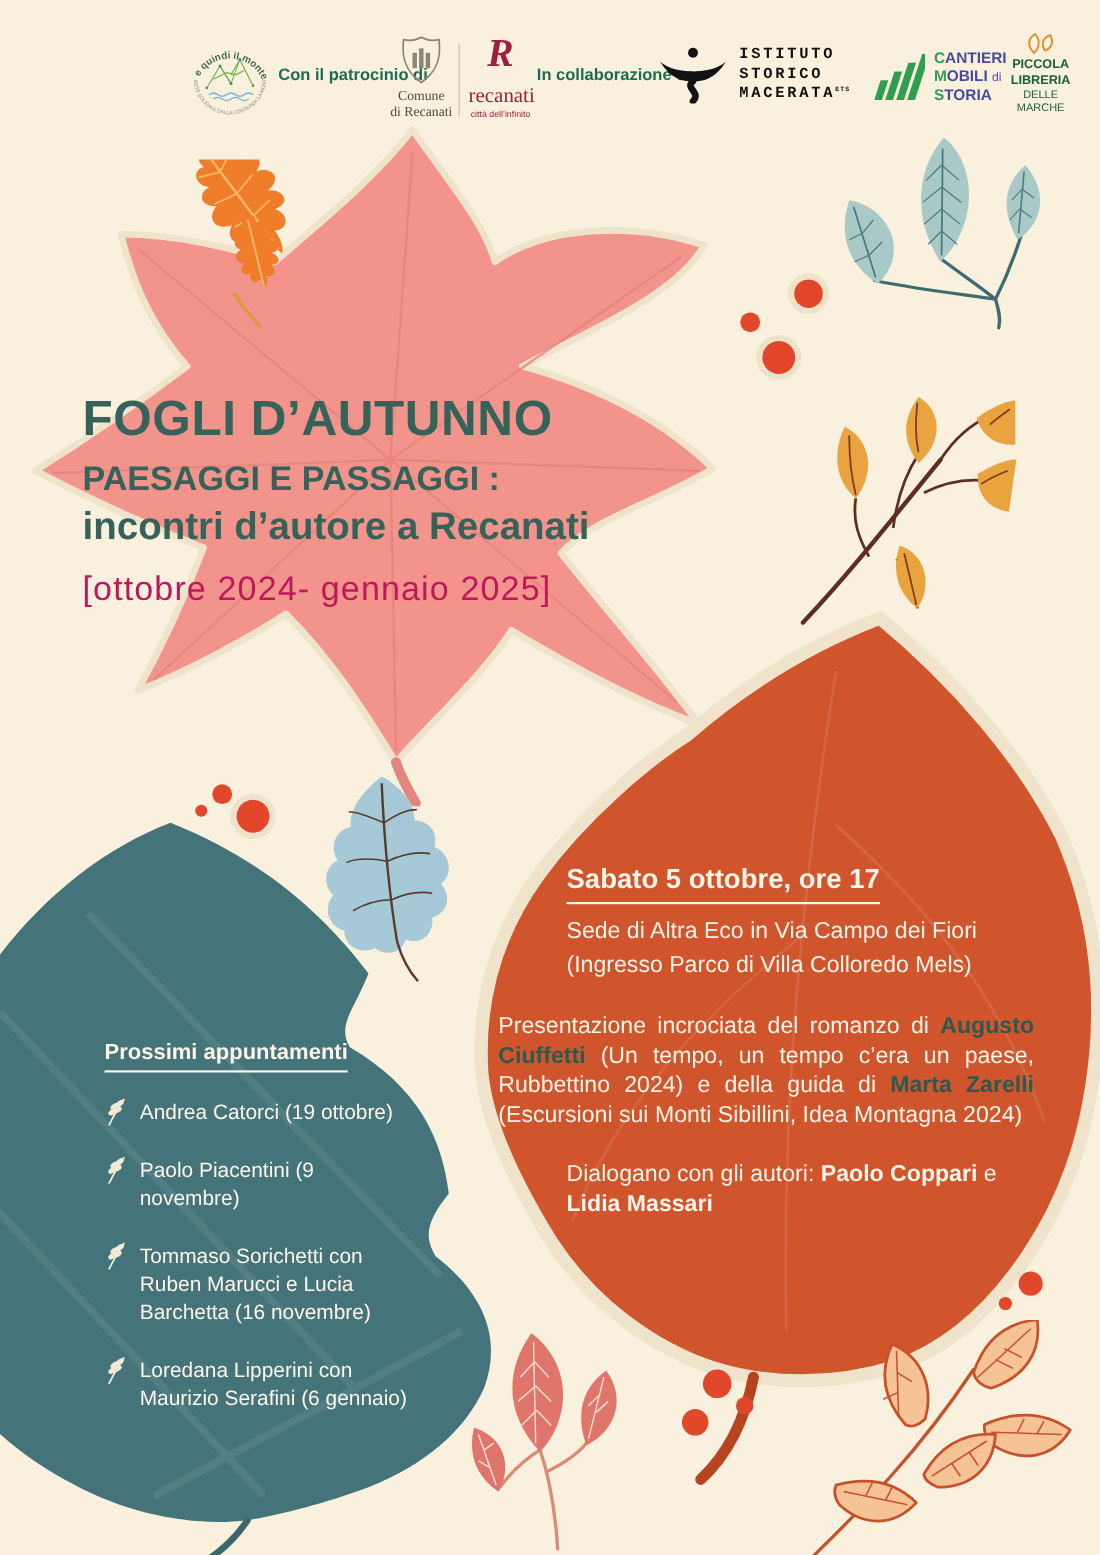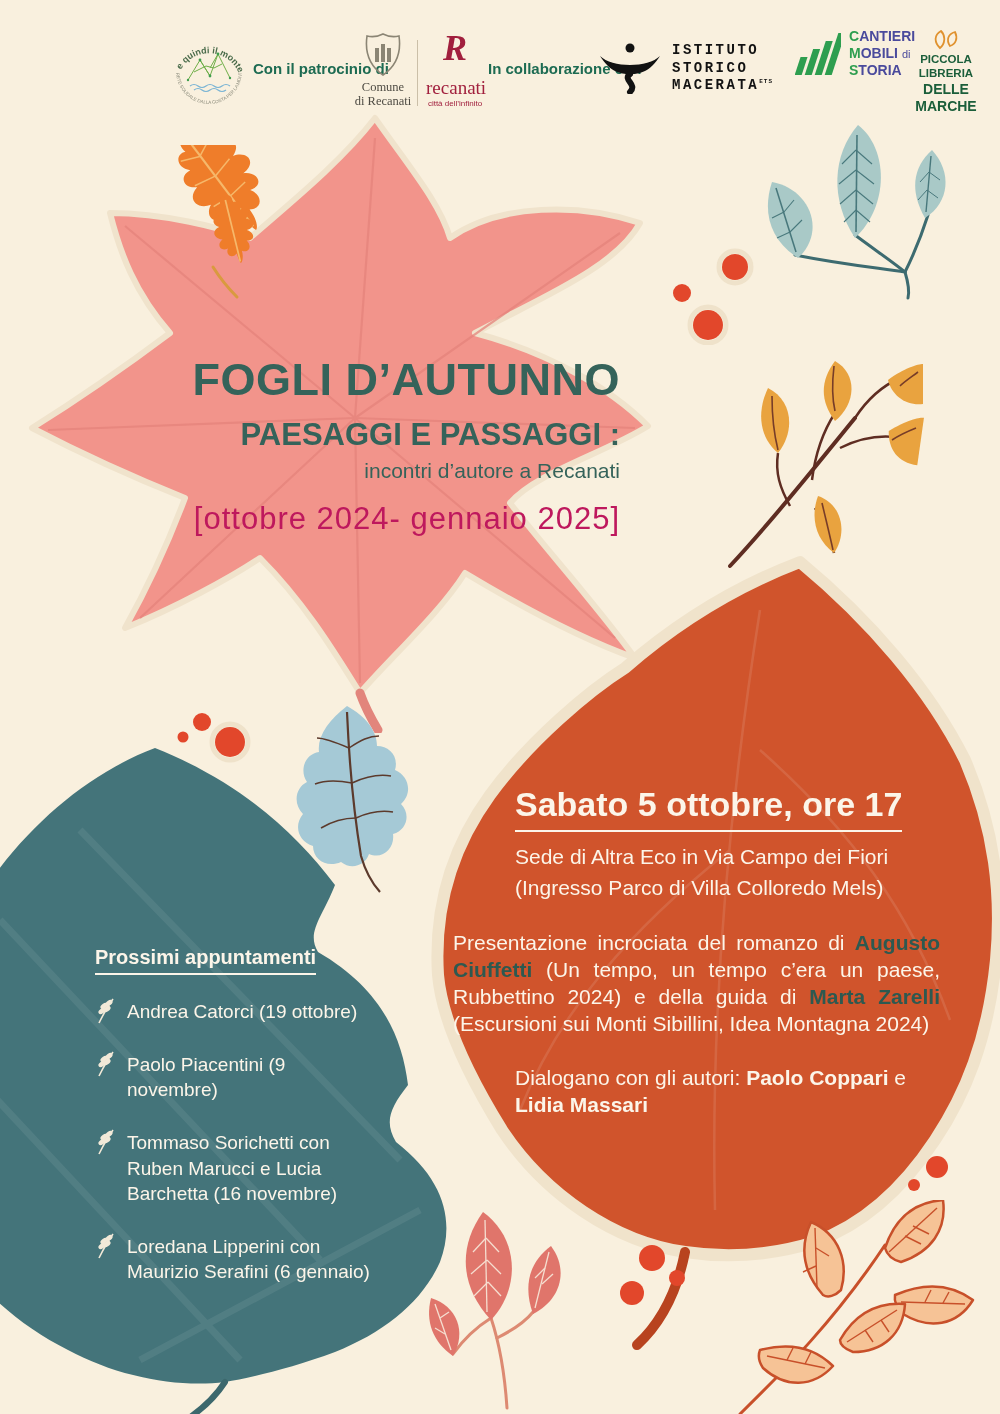--- a/index.html
+++ b/index.html
@@ -30,44 +30,44 @@
 
   .hdr-recanati{left:426px;top:30px;width:58px;text-align:center;}
   .recanati-r{font-family:"Liberation Serif", serif;font-style:italic;font-weight:700;font-size:36px;color:#a11f3d;line-height:1;}
   .recanati-name{font-family:"Liberation Serif", serif;font-size:19px;color:#a11f3d;line-height:1;margin-top:12px;}
   .recanati-tag{font-size:8px;color:#a11f3d;margin-top:2px;}
 
   .hdr-istituto{left:598px;top:42px;display:flex;align-items:center;gap:10px;font-family:Liberation Mono, monospace;}
   .istituto-text{font-size:14px;font-weight:800;color:#121212;letter-spacing:2.5px;line-height:1.25;}
   .istituto-ets{font-size:6px;letter-spacing:1px;vertical-align:super;}
 
-  .hdr-cantieri{left:795px;top:28px;display:flex;align-items:center;gap:8px;}
+  .hdr-cantieri{left:795px;top:44px;display:flex;align-items:center;gap:8px;}
   .cantieri-text{font-size:14px;font-weight:700;line-height:1.2;color:#4a4a9c;}
   .cap-green{color:#2e9e4f;}
   .cantieri-di{font-size:11px;font-weight:400;}
 
   .hdr-libreria{left:914px;top:30px;width:64px;text-align:center;}
   .libreria-main{font-size:11.5px;font-weight:800;color:#1b5e3a;line-height:1.25;}
-  .libreria-sub{font-size:14px;font-weight:700;color:#1b5e3a;line-height:1.25;}
+  .libreria-sub{font-size:10px;font-weight:400;color:#1b5e3a;line-height:1.25;}
 
   
-  .title-block{left:75px;top:356px;width:545px;text-align:right;color:#35635a;}
+  .title-block{left:75px;top:356px;width:545px;text-align:left;color:#35635a;}
   .title-l1{font-size:45px;font-weight:800;letter-spacing:.5px;line-height:1.05;}
   .title-l2{font-size:31px;font-weight:800;margin-top:14px;}
-  .title-l3{font-size:21px;font-weight:400;margin-top:6px;}
+  .title-l3{font-size:35px;font-weight:700;margin-top:6px;}
   .title-l4{font-size:31px;font-weight:300;margin-top:18px;letter-spacing:1px;color:#be185d;}
 
   .appt-block{left:95px;top:946px;width:275px;color:#fcf5e9;}
   .appt-heading{font-size:20px;font-weight:800;display:inline-block;border-bottom:2.5px solid #fcf5e9;padding-bottom:4px;}
   .appt-list{margin-top:24px;}
   .appt-item{display:flex;gap:10px;margin-bottom:27px;font-size:19px;line-height:1.35;}
   .appt-item .bullet{flex-shrink:0;margin-top:-2px;}
 
   .event-block{left:453px;top:785px;width:487px;color:#fcf5e9;}
-  .event-date{margin-left:62px;font-size:34px;font-weight:800;display:inline-block;border-bottom:2.5px solid #fcf5e9;padding-bottom:6px;}
+  .event-date{margin-left:62px;font-size:25px;font-weight:800;display:inline-block;border-bottom:2.5px solid #fcf5e9;padding-bottom:6px;}
   .event-venue1{margin-left:62px;margin-top:13px;font-size:21px;}
   .event-venue2{margin-left:62px;margin-top:7px;font-size:21px;}
   .event-desc{margin-top:30px;font-size:21px;line-height:1.28;text-align:justify;}
   .accent-name{color:#2d5950;font-weight:800;}
   .event-dialog{margin-left:62px;margin-top:26px;font-size:21px;line-height:1.3;width:400px;}
   .bold-white{font-weight:800;}
 </style>
 </head>
 <body>
 

